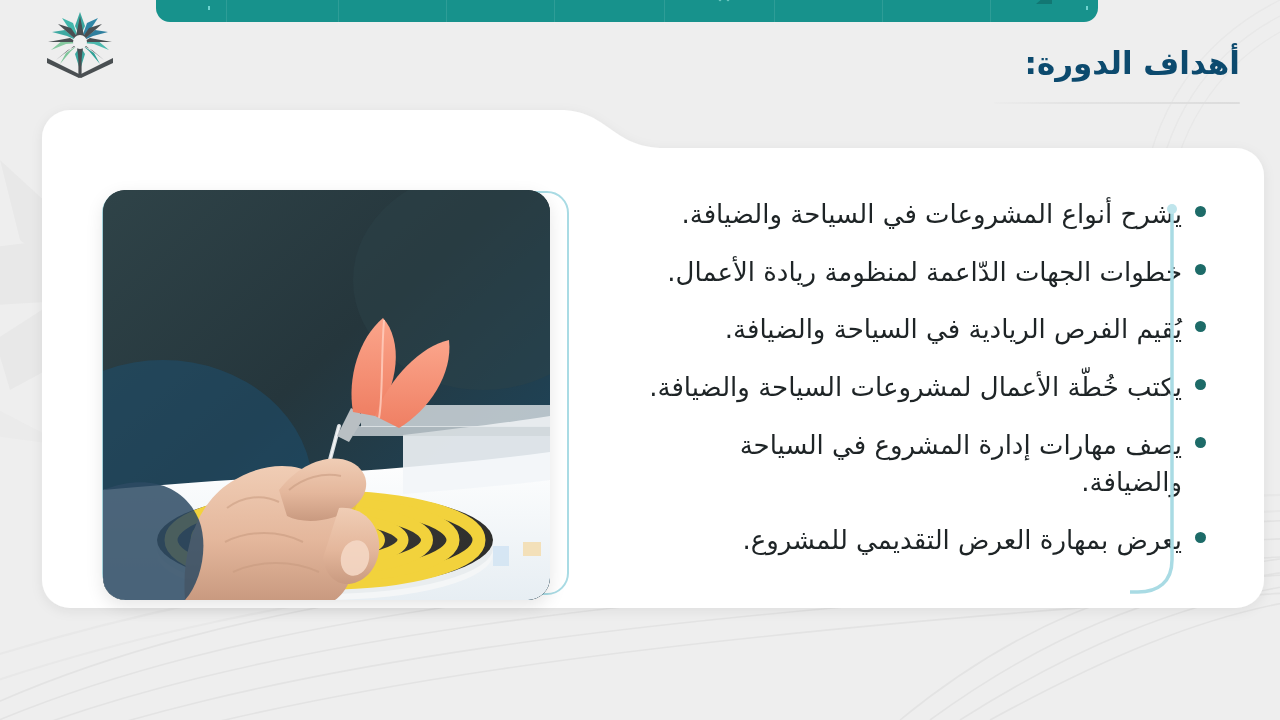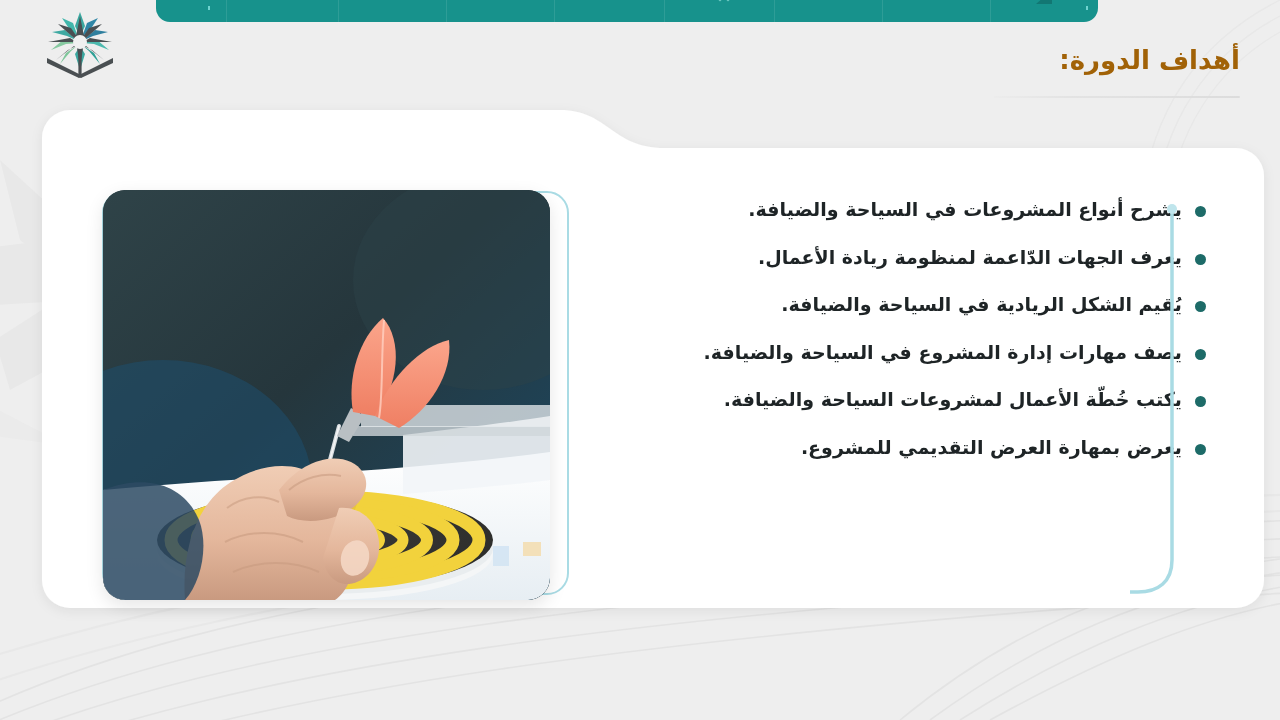--- a/index.html
+++ b/index.html
@@ -72,22 +72,22 @@
     width:76px; height:70px;
   }
   .logo svg { width:100%; height:100%; display:block; }
 
   
   .title-block {
     position:absolute; right:40px; top:44px;
     width:260px; text-align:right;
   }
   .title {
-    color:#a16207;
-    font-size:26px;
+    color:#0c4a6e;
+    font-size:31px;
     font-weight:bold;
     line-height:1.25;
     letter-spacing:0;
     white-space:nowrap;
   }
   .title-rule {
     margin-top:19px;
     margin-right:0;
     width:246px; height:2px;
     background:linear-gradient(to left,#dcdcdc,#e3e3e3 70%,#ececec);
@@ -151,22 +151,22 @@
     flex:0 0 auto;
     width:11px; height:11px;
     border-radius:50%;
     background:#1d6b68;
     margin-top:10px;
   }
   .bullet-text {
     flex:1 1 auto;
     text-align:right;
     color:#1e2426;
-    font-size:19px;
-    font-weight:bold;
+    font-size:26px;
+    font-weight:normal;
     line-height:1.45;
     letter-spacing:0;
   }
 </style>
 </head>
 <body>
 
 <div id="slide">
 
   <div class="bg-waves">
@@ -419,34 +419,34 @@
       </svg>
     </div>
 
     <ul class="objectives">
       <li>
         <span class="bullet-dot"></span>
         <span class="bullet-text">يشرح أنواع المشروعات في السياحة والضيافة.</span>
       </li>
       <li>
         <span class="bullet-dot"></span>
-        <span class="bullet-text">يعرف الجهات الدّاعمة لمنظومة ريادة الأعمال.</span>
-      </li>
-      <li>
-        <span class="bullet-dot"></span>
-        <span class="bullet-text">يُقيم الشكل الريادية في السياحة والضيافة.</span>
+        <span class="bullet-text">خطوات الجهات الدّاعمة لمنظومة ريادة الأعمال.</span>
+      </li>
+      <li>
+        <span class="bullet-dot"></span>
+        <span class="bullet-text">يُقيم الفرص الريادية في السياحة والضيافة.</span>
+      </li>
+      <li>
+        <span class="bullet-dot"></span>
+        <span class="bullet-text">يكتب خُطّة الأعمال لمشروعات السياحة والضيافة.</span>
       </li>
       <li>
         <span class="bullet-dot"></span>
         <span class="bullet-text">يصف مهارات إدارة المشروع في السياحة والضيافة.</span>
       </li>
       <li>
         <span class="bullet-dot"></span>
-        <span class="bullet-text">يكتب خُطّة الأعمال لمشروعات السياحة والضيافة.</span>
-      </li>
-      <li>
-        <span class="bullet-dot"></span>
         <span class="bullet-text">يعرض بمهارة  العرض التقديمي للمشروع.</span>
       </li>
     </ul>
   </div>
 
 </div>
 
 </body></html>

